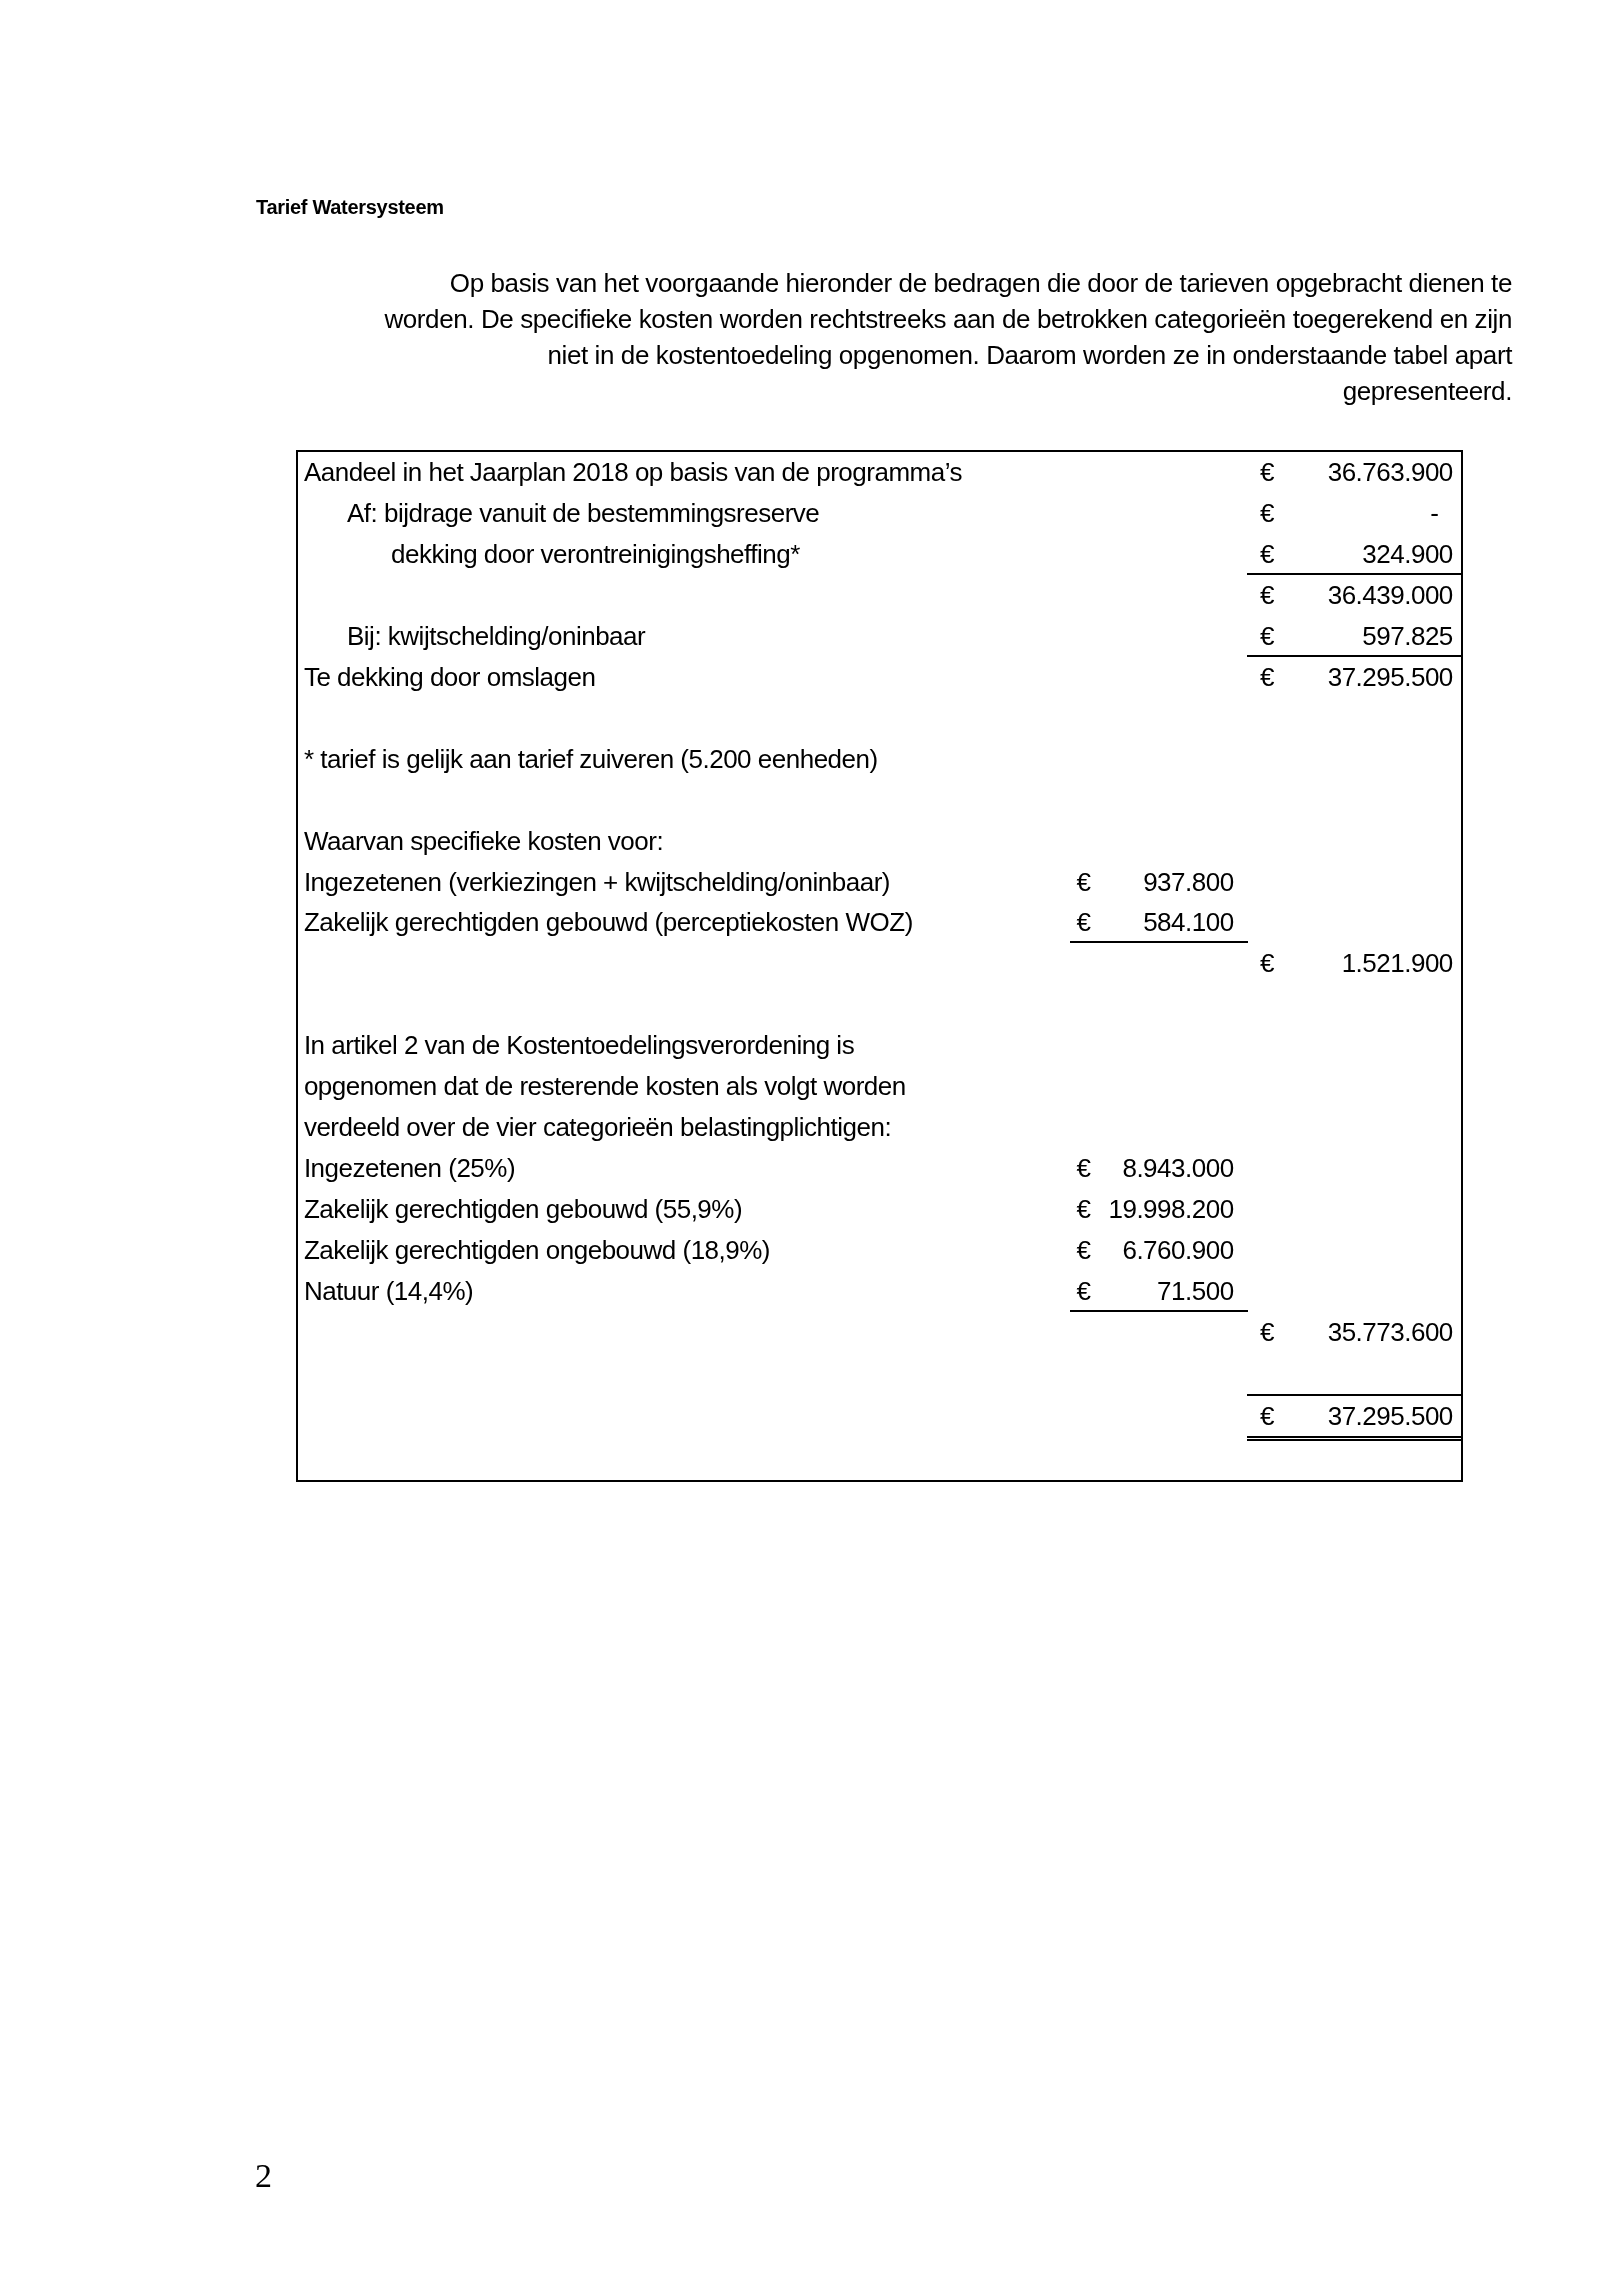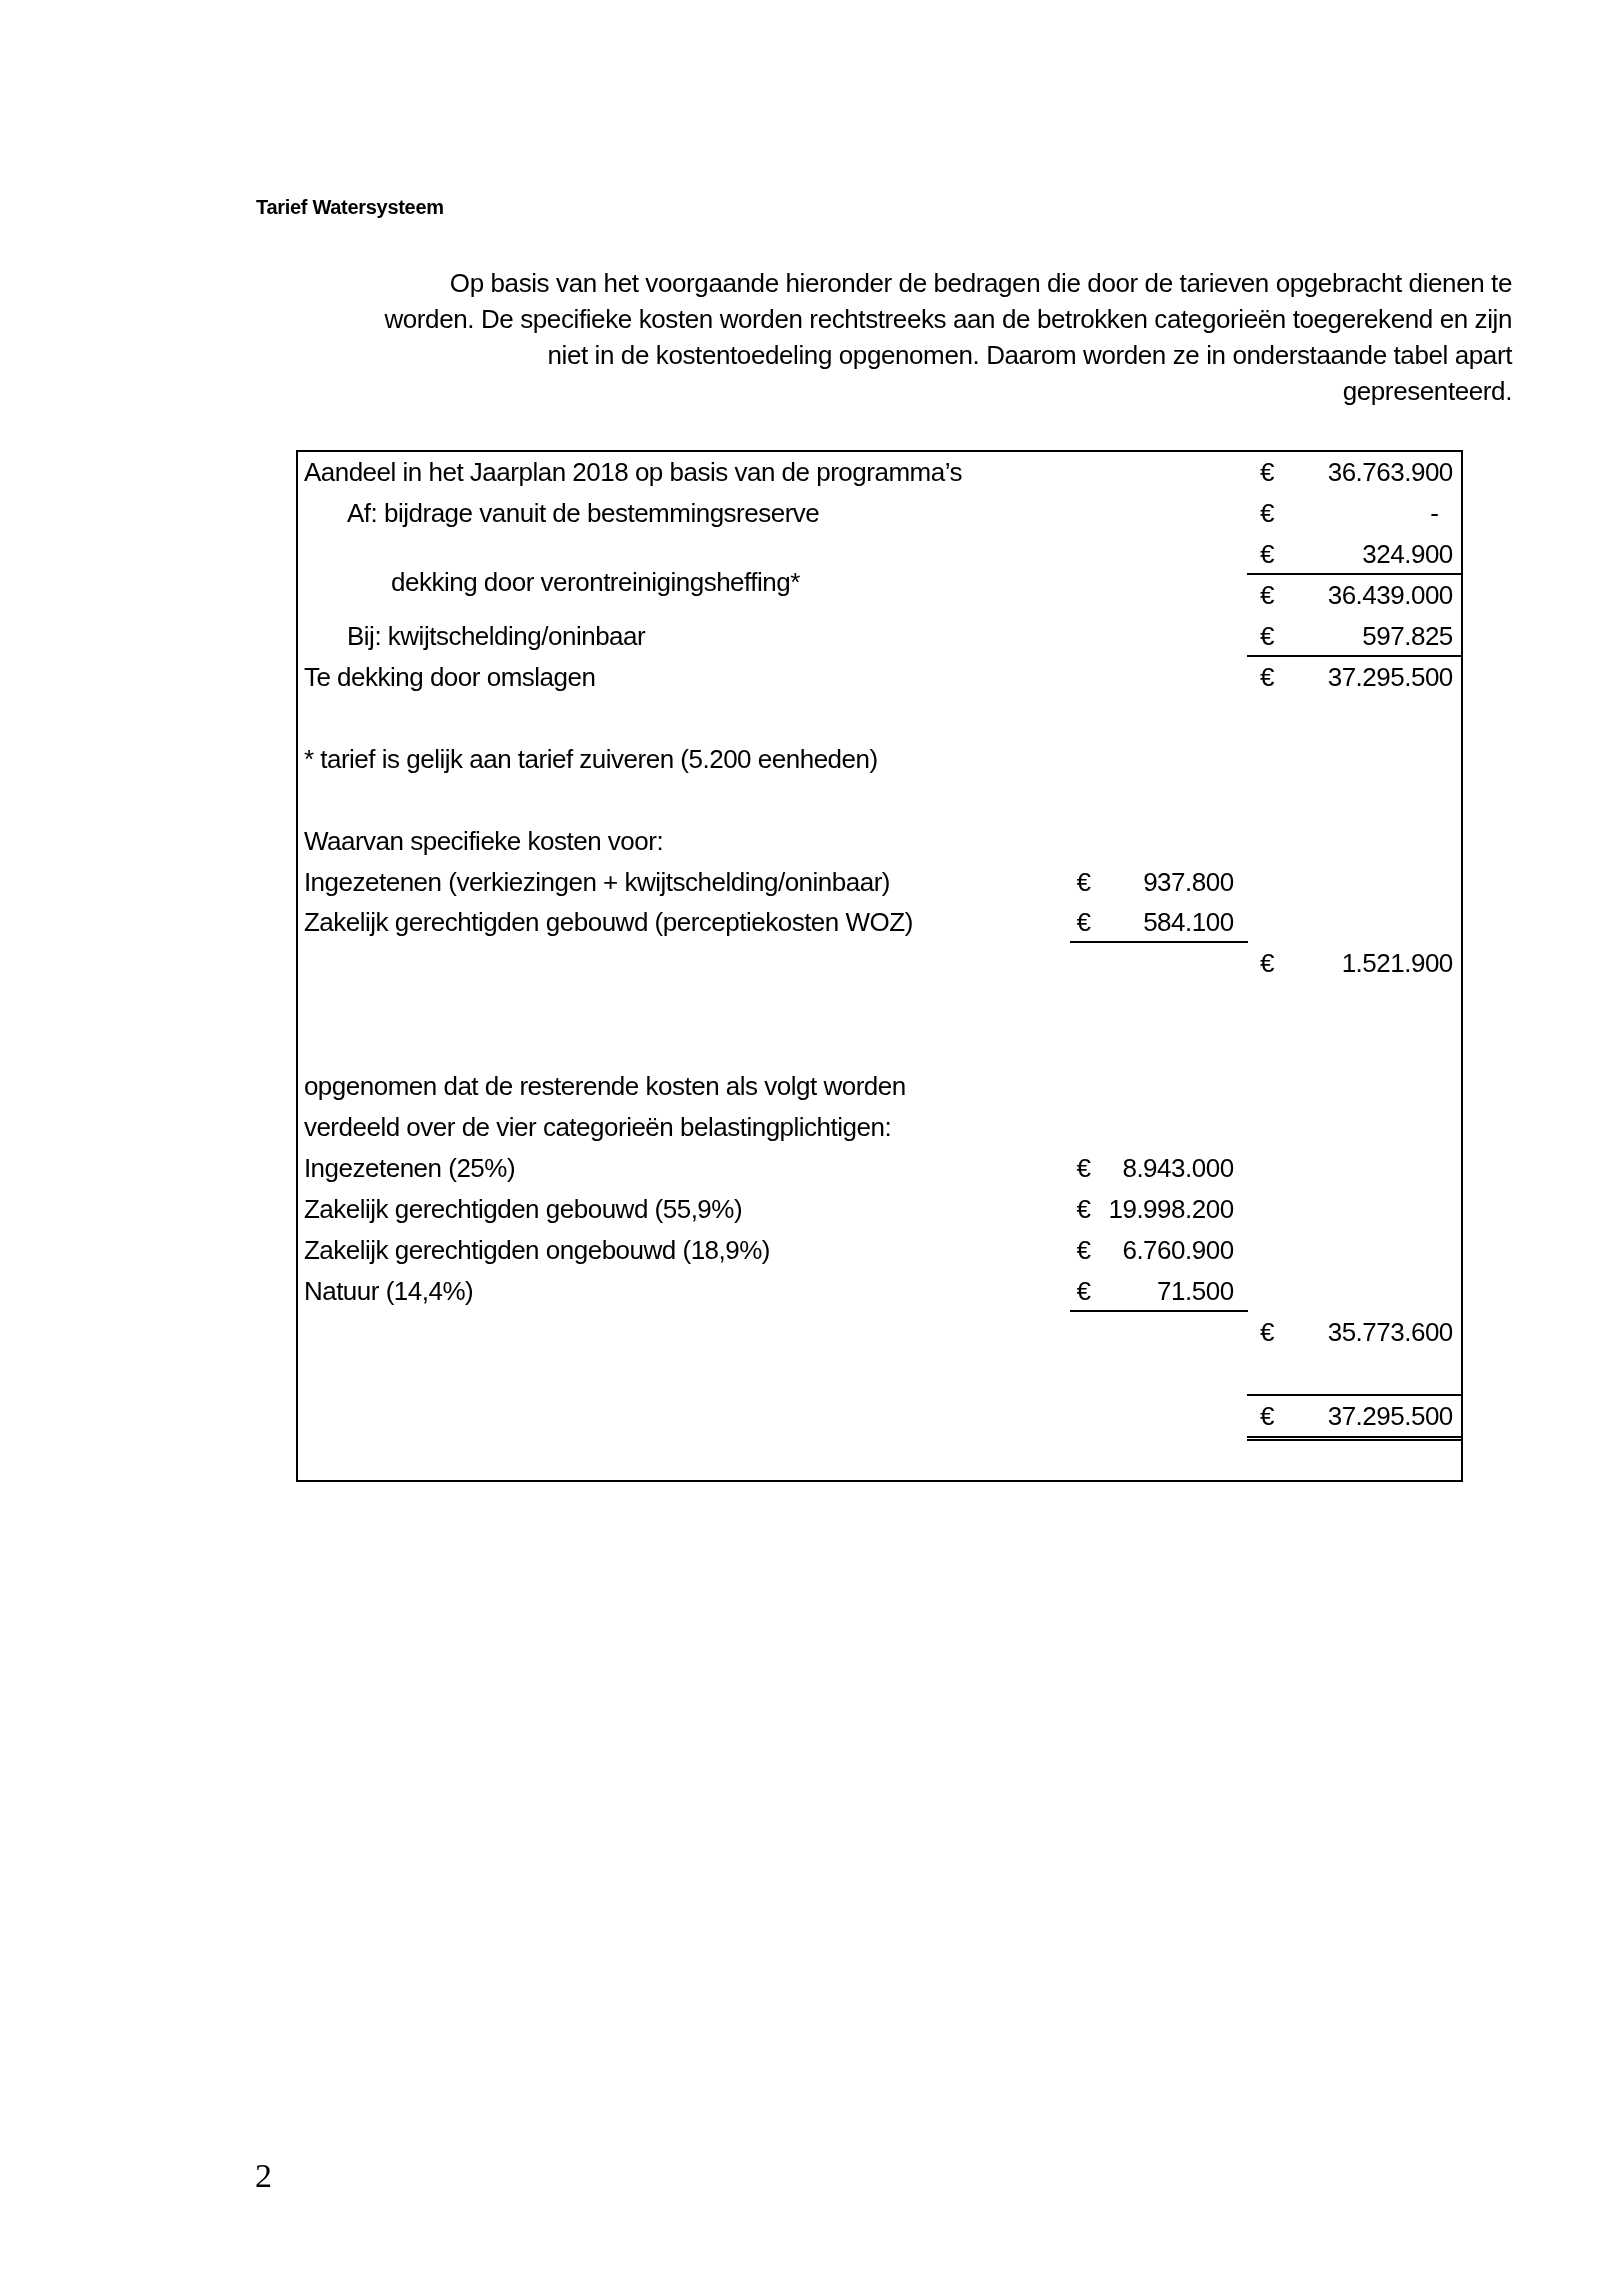--- a/index.html
+++ b/index.html
@@ -9,21 +9,21 @@
              font-family:"Liberation Sans", sans-serif; letter-spacing:-0.3px; }
   .intro { position:absolute; left:256px; top:265px; width:1256px; font-size:26px;
            line-height:36px; letter-spacing:-0.4px; }
   .intro p { margin:0;text-align:right; }
   .box { position:absolute; left:296px; top:450px; width:1163px; height:1028px;
          border:2px solid #000; box-sizing:content-box; }
   .row { position:absolute; left:0; height:41px; width:100%; font-size:26px;
          line-height:41px; letter-spacing:-0.5px; white-space:nowrap;padding-left:40px; }
   .lbl { position:absolute; left:5.9px; }
   .lbl.i1 { left:49px; }
-  .lbl.i2 { left:93px;margin-top:28px; }
+  .lbl.i2 { left:93px; }
   .mid { position:absolute; left:772px; width:178px; height:100%; }
   .mid .eur { position:absolute; left:6.5px; }
   .mid .val { position:absolute; right:14.4px; }
   .fin { position:absolute; left:949px; width:215px; height:100%; }
   .fin .eur { position:absolute; left:13px; }
   .fin .val { position:absolute; right:9.2px; }
   .ul-mid { border-bottom:2px solid #000; box-sizing:border-box; }
   .ul-fin { border-bottom:2px solid #000; box-sizing:border-box; }
   .ol-fin { border-top:2px solid #000; box-sizing:border-box; }
   .dbl-fin { border-bottom:5.9px double #000; box-sizing:border-box; }
@@ -115,20 +115,23 @@
       </div>
   </div>
 
   <div class="row" style="top:491px">
     <div class="fin">
         <span class="eur">€</span>
         <span class="val">1.521.900</span>
       </div>
   </div>
 
+  <div class="row" style="top:573px">
+    <span class="lbl">In artikel 2 van de Kostentoedelingsverordening is</span>
+  </div>
   <div class="row" style="top:614px">
     <span class="lbl">opgenomen dat de resterende kosten als volgt worden</span>
   </div>
   <div class="row" style="top:655px">
     <span class="lbl">verdeeld over de vier categorieën belastingplichtigen:</span>
   </div>
 
   <div class="row" style="top:696px">
     <span class="lbl">Ingezetenen (25%)</span>
     <div class="mid">

